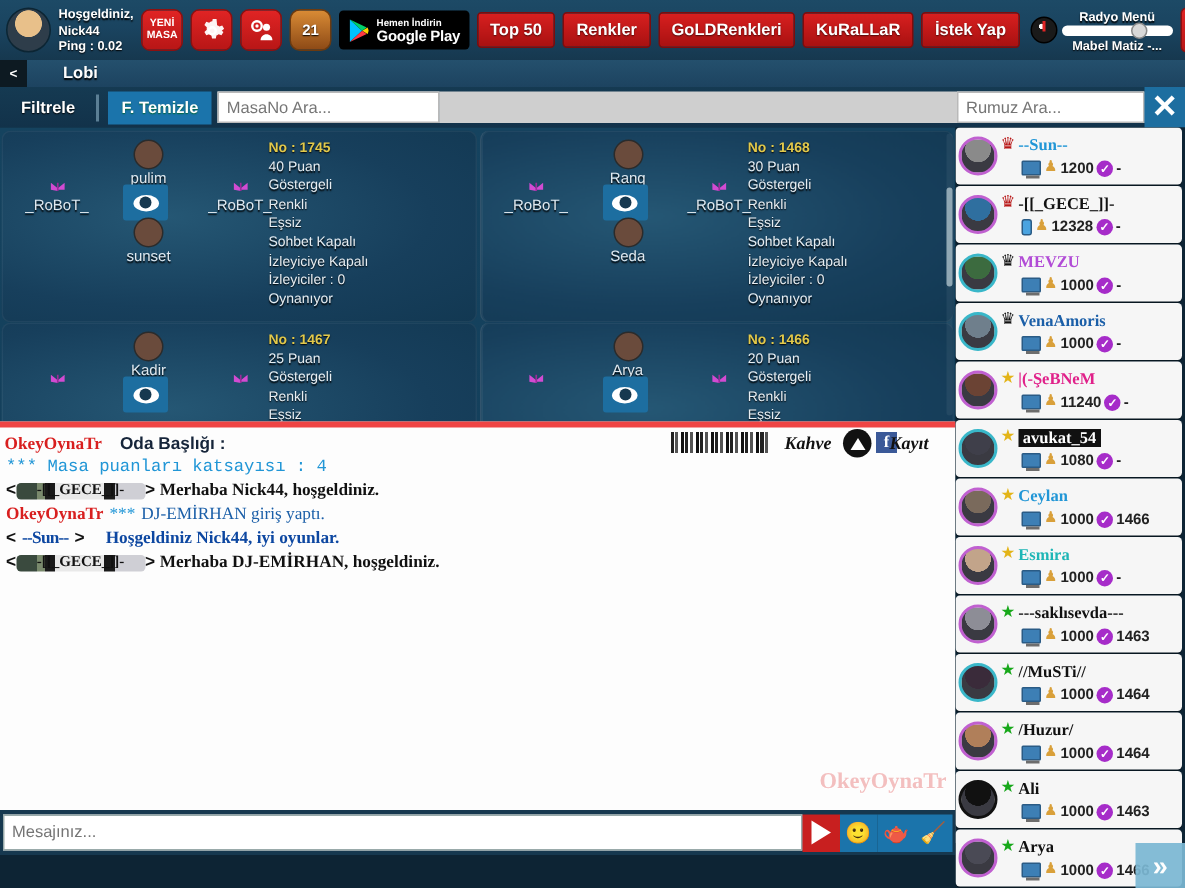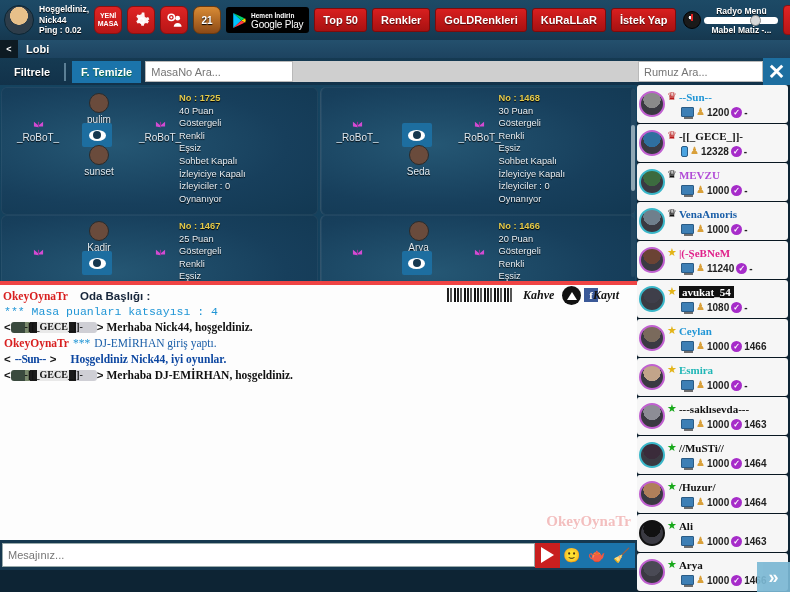--- a/index.html
+++ b/index.html
@@ -38,21 +38,21 @@
     color:#fff;font-size:10px;font-weight:bold;text-shadow:0 1px 1px #000;
     flex:0 0 auto;
     text-align:center;
   }
   .gplay{
     height:26px; background:#000; border-radius:3px; padding:2px 6px;
     display:flex;align-items:center;gap:4px; flex:0 0 auto;
   }
   .gplay .gtxt{color:#fff;line-height:9px}
   .gplay .g1{font-size:6.5px;font-weight:bold}
-  .gplay .g2{font-size:10px;font-weight:normal;letter-spacing:-.2px}
+  .gplay .g2{font-size:10px;font-weight:bold;letter-spacing:-.2px}
   .redbtn{
     height:24px; border-radius:3px; flex:0 0 auto;
     background:linear-gradient(180deg,#d81f1f,#a81111);
     border:1px solid #7d0c0c;
     color:#fff; font-weight:bold; font-size:11px;
     display:flex;align-items:center;justify-content:center;
     padding:0 8px; text-shadow:0 1px 1px rgba(0,0,0,.6);
     white-space:nowrap;
   }
   .radio{display:flex;align-items:center;gap:3px;flex:0 0 auto;margin-left:2px}
@@ -74,21 +74,21 @@
     text-shadow:0 1px 2px rgba(0,0,0,.5);
   }
   
   #lobibar{
     position:absolute;left:0;top:40px;width:790px;height:18px;
     background:linear-gradient(180deg,#24506d,#1d4360);
     display:flex;align-items:center;
   }
   .backbtn{width:18px;height:18px;background:#0d1a22;color:#fff;font-size:9px;font-weight:bold;
      display:flex;align-items:center;justify-content:center;}
-  .lobi-label{color:#fff;font-size:11px;font-weight:bold;margin-left:8px;text-shadow:0 1px 1px #000}
+  .lobi-label{color:#fff;font-size:11px;font-weight:bold;margin-left:24px;text-shadow:0 1px 1px #000}
   
   #filterbar{
     position:absolute;left:0;top:58px;width:790px;height:27px;
     background:linear-gradient(180deg,#153a52,#12324a);
     display:flex;align-items:center;
   }
   .filtrele{color:#fff;font-size:11px;font-weight:bold;padding:0 14px;text-shadow:0 1px 1px #000}
   .vsep{width:2px;height:18px;background:#5b7f95}
   .ftemizle{
     height:22px;background:#1b74ab;color:#fff;font-size:11px;font-weight:bold;
@@ -331,33 +331,37 @@
             <path fill="#d24bd2" d="M6 6L1 2v5l5 1zM6 6l5-4v5L6 7z"></path>
             <rect x="5.4" y="2" width="1.2" height="6" fill="#9b2b9b"></rect>
           </svg>
         <span class="nm">_RoBoT_</span>
       </div>
       <div class="seat seat-bottom">
         <span class="seat-av"></span>
         <span class="nm">sunset</span>
       </div>
       <div class="tinfo">
-        <div class="no">No : 1725</div>
+        <div class="no">No : 1745</div>
         <div>40 Puan</div>
         <div>Göstergeli</div>
         <div>Renkli</div>
         <div>Eşsiz</div>
         <div>Sohbet Kapalı</div>
         <div>İzleyiciye Kapalı</div>
         <div>İzleyiciler : 0</div>
         <div>Oynanıyor</div>
       </div>
     </div>
 
     <div class="tcell sep">
+      <div class="seat seat-top">
+        <span class="seat-av"></span>
+        <span class="nm">Ranq</span>
+      </div>
       <div class="seat seat-left">
         <svg class="bfly" viewBox="0 0 12 12">
             <path fill="#d24bd2" d="M6 6L1 2v5l5 1zM6 6l5-4v5L6 7z"></path>
             <rect x="5.4" y="2" width="1.2" height="6" fill="#9b2b9b"></rect>
           </svg>
         <span class="nm">_RoBoT_</span>
       </div>
       <div class="eye"></div>
       <div class="seat seat-right">
         <svg class="bfly" viewBox="0 0 12 12">

